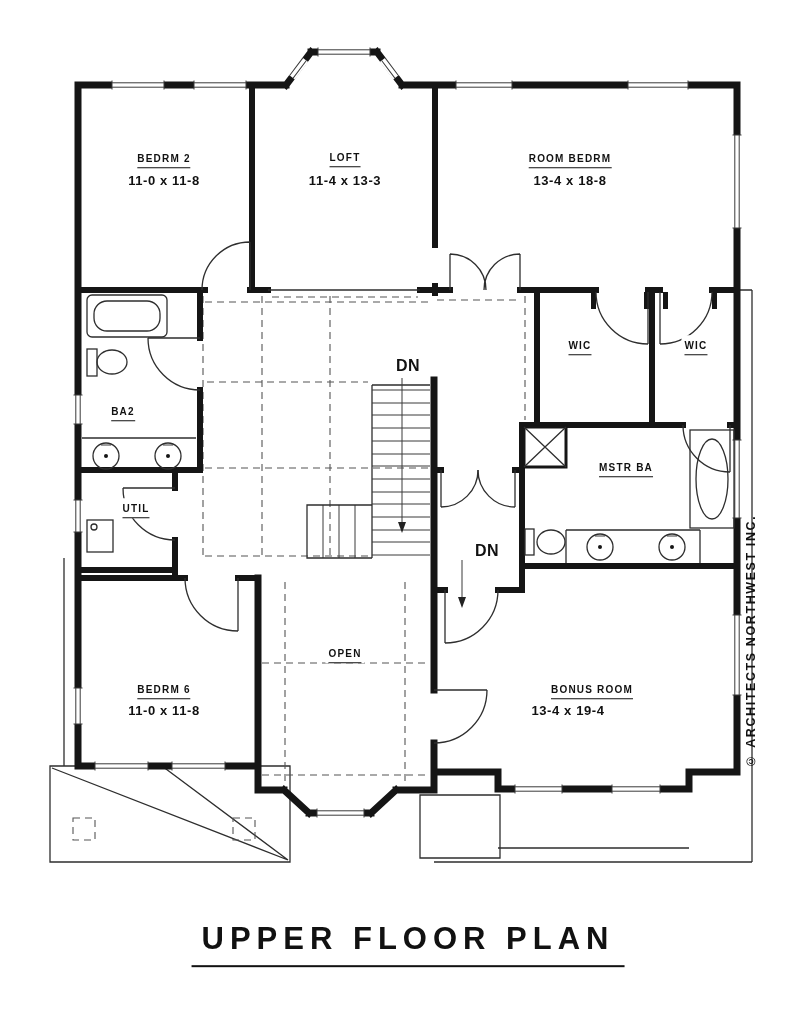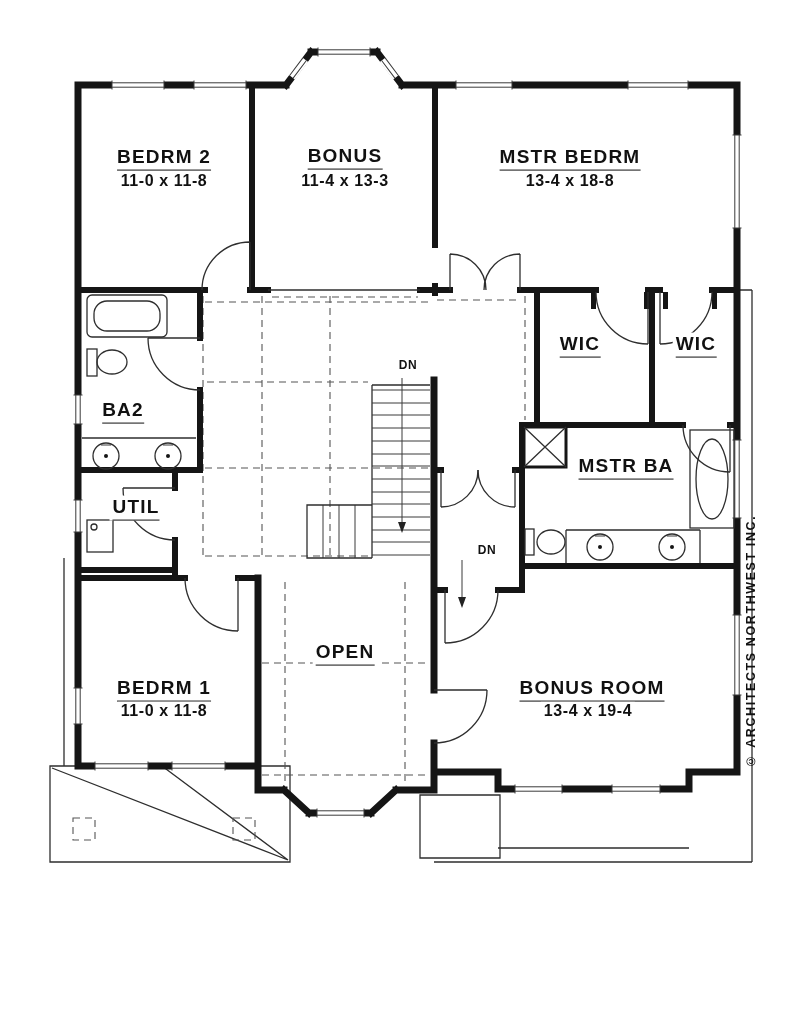--- a/index.html
+++ b/index.html
@@ -9,24 +9,24 @@
   .wall{stroke:#151515;stroke-width:7;fill:none;stroke-linecap:square;}
   .wallmid{stroke:#151515;stroke-width:6;fill:none;stroke-linecap:square;}
   .thin{stroke:#2e2e2e;stroke-width:1.3;fill:none;}
   .thin2{stroke:#3a3a3a;stroke-width:1;fill:none;}
   .win-fill{fill:#ffffff;stroke:none;}
   .dash{stroke:#555;stroke-width:1.1;fill:none;stroke-dasharray:7 5;}
   .jamb{fill:#151515;stroke:none;}
   .arrowhead{fill:#222;stroke:none;}
   .lbl{position:absolute;transform:translate(-50%,-50%);white-space:nowrap;text-align:center;
        background:#fff;padding:0 3px;line-height:1.15;}
-  .room-name{font-weight:700;font-size:19px;letter-spacing:1.2px;
+  .room-name{font-weight:700;font-size:10px;letter-spacing:1.2px;
              border-bottom:1.6px solid #111;padding-bottom:2px;display:inline-block;}
-  .room-dims{font-weight:600;font-size:16px;letter-spacing:0.6px;}
-  .dn{font-weight:700;font-size:12px;letter-spacing:0.5px;}
+  .room-dims{font-weight:600;font-size:13px;letter-spacing:0.6px;}
+  .dn{font-weight:700;font-size:16px;letter-spacing:0.5px;}
   .plan-title{font-weight:700;font-size:31px;letter-spacing:6px;
               border-bottom:2.5px solid #111;padding:0 10px 8px 10px;background:transparent;}
   .copyright{position:absolute;left:744px;top:448px;height:320px;width:24px;
              writing-mode:vertical-rl;transform:rotate(180deg);
              font-size:12.5px;font-weight:600;letter-spacing:1.6px;color:#111;}
 </style>
 </head>
 <body>
 
 <div class="page">
@@ -256,40 +256,41 @@
     <circle class="jamb" cx="600" cy="547" r="2"></circle>
         <circle class="jamb" cx="672" cy="547" r="2"></circle>
     <rect class="thin" x="690" y="430" width="44" height="98"></rect>
     <ellipse class="thin" cx="712" cy="479" rx="16" ry="40"></ellipse>
   </g>
 </svg>
 
 <div class="lbl" style="left:164px;top:158px"><span class="room-name">BEDRM 2</span></div>
 <div class="lbl room-dims" style="left:164px;top:181px">11-0 x 11-8</div>
 
-<div class="lbl" style="left:345px;top:157px"><span class="room-name">BONUS</span></div>
+<div class="lbl" style="left:345px;top:157px"><span class="room-name">LOFT</span></div>
 <div class="lbl room-dims" style="left:345px;top:181px">11-4 x 13-3</div>
 
-<div class="lbl" style="left:570px;top:158px"><span class="room-name">MSTR BEDRM</span></div>
+<div class="lbl" style="left:570px;top:158px"><span class="room-name">ROOM BEDRM</span></div>
 <div class="lbl room-dims" style="left:570px;top:181px">13-4 x 18-8</div>
 
 <div class="lbl" style="left:580px;top:345px"><span class="room-name">WIC</span></div>
 <div class="lbl" style="left:696px;top:345px"><span class="room-name">WIC</span></div>
 
 <div class="lbl" style="left:123px;top:411px"><span class="room-name">BA2</span></div>
 <div class="lbl" style="left:136px;top:508px"><span class="room-name">UTIL</span></div>
 <div class="lbl" style="left:626px;top:467px"><span class="room-name">MSTR BA</span></div>
 
 <div class="lbl dn" style="left:408px;top:366px">DN</div>
 <div class="lbl dn" style="left:487px;top:551px">DN</div>
 
-<div class="lbl" style="left:164px;top:689px"><span class="room-name">BEDRM 1</span></div>
+<div class="lbl" style="left:164px;top:689px"><span class="room-name">BEDRM 6</span></div>
 <div class="lbl room-dims" style="left:164px;top:711px">11-0 x 11-8</div>
 
 <div class="lbl" style="left:345px;top:653px"><span class="room-name">OPEN</span></div>
 
 <div class="lbl" style="left:592px;top:689px"><span class="room-name">BONUS ROOM</span></div>
-<div class="lbl room-dims" style="left:588px;top:711px">13-4 x 19-4</div>
-
+<div class="lbl room-dims" style="left:568px;top:711px">13-4 x 19-4</div>
+
+<div class="lbl plan-title" style="left:408px;top:944px">UPPER FLOOR PLAN</div>
 
 <div class="copyright">© ARCHITECTS NORTHWEST INC.</div>
 
 </div>
 
 </body></html>

